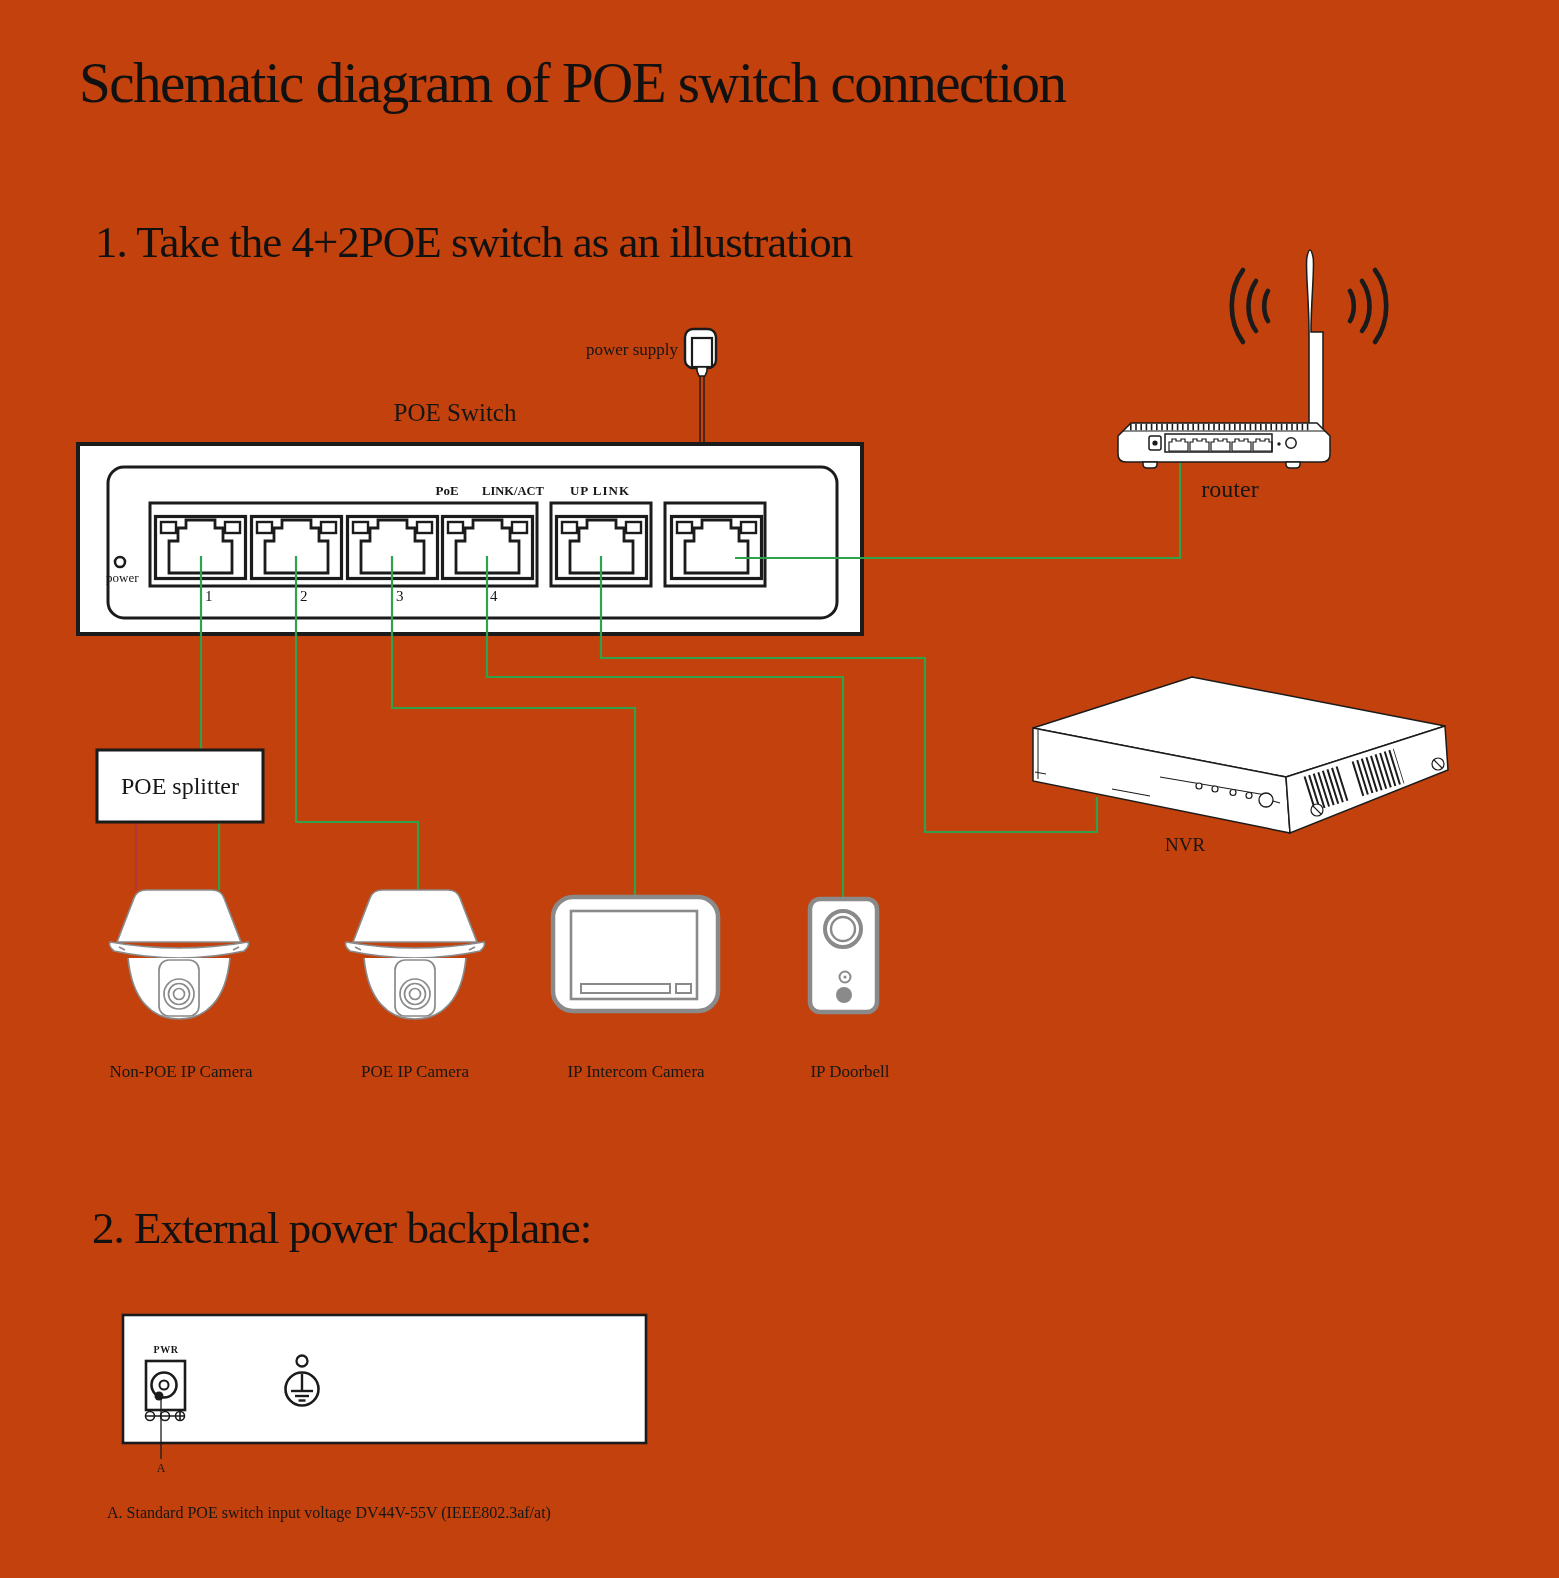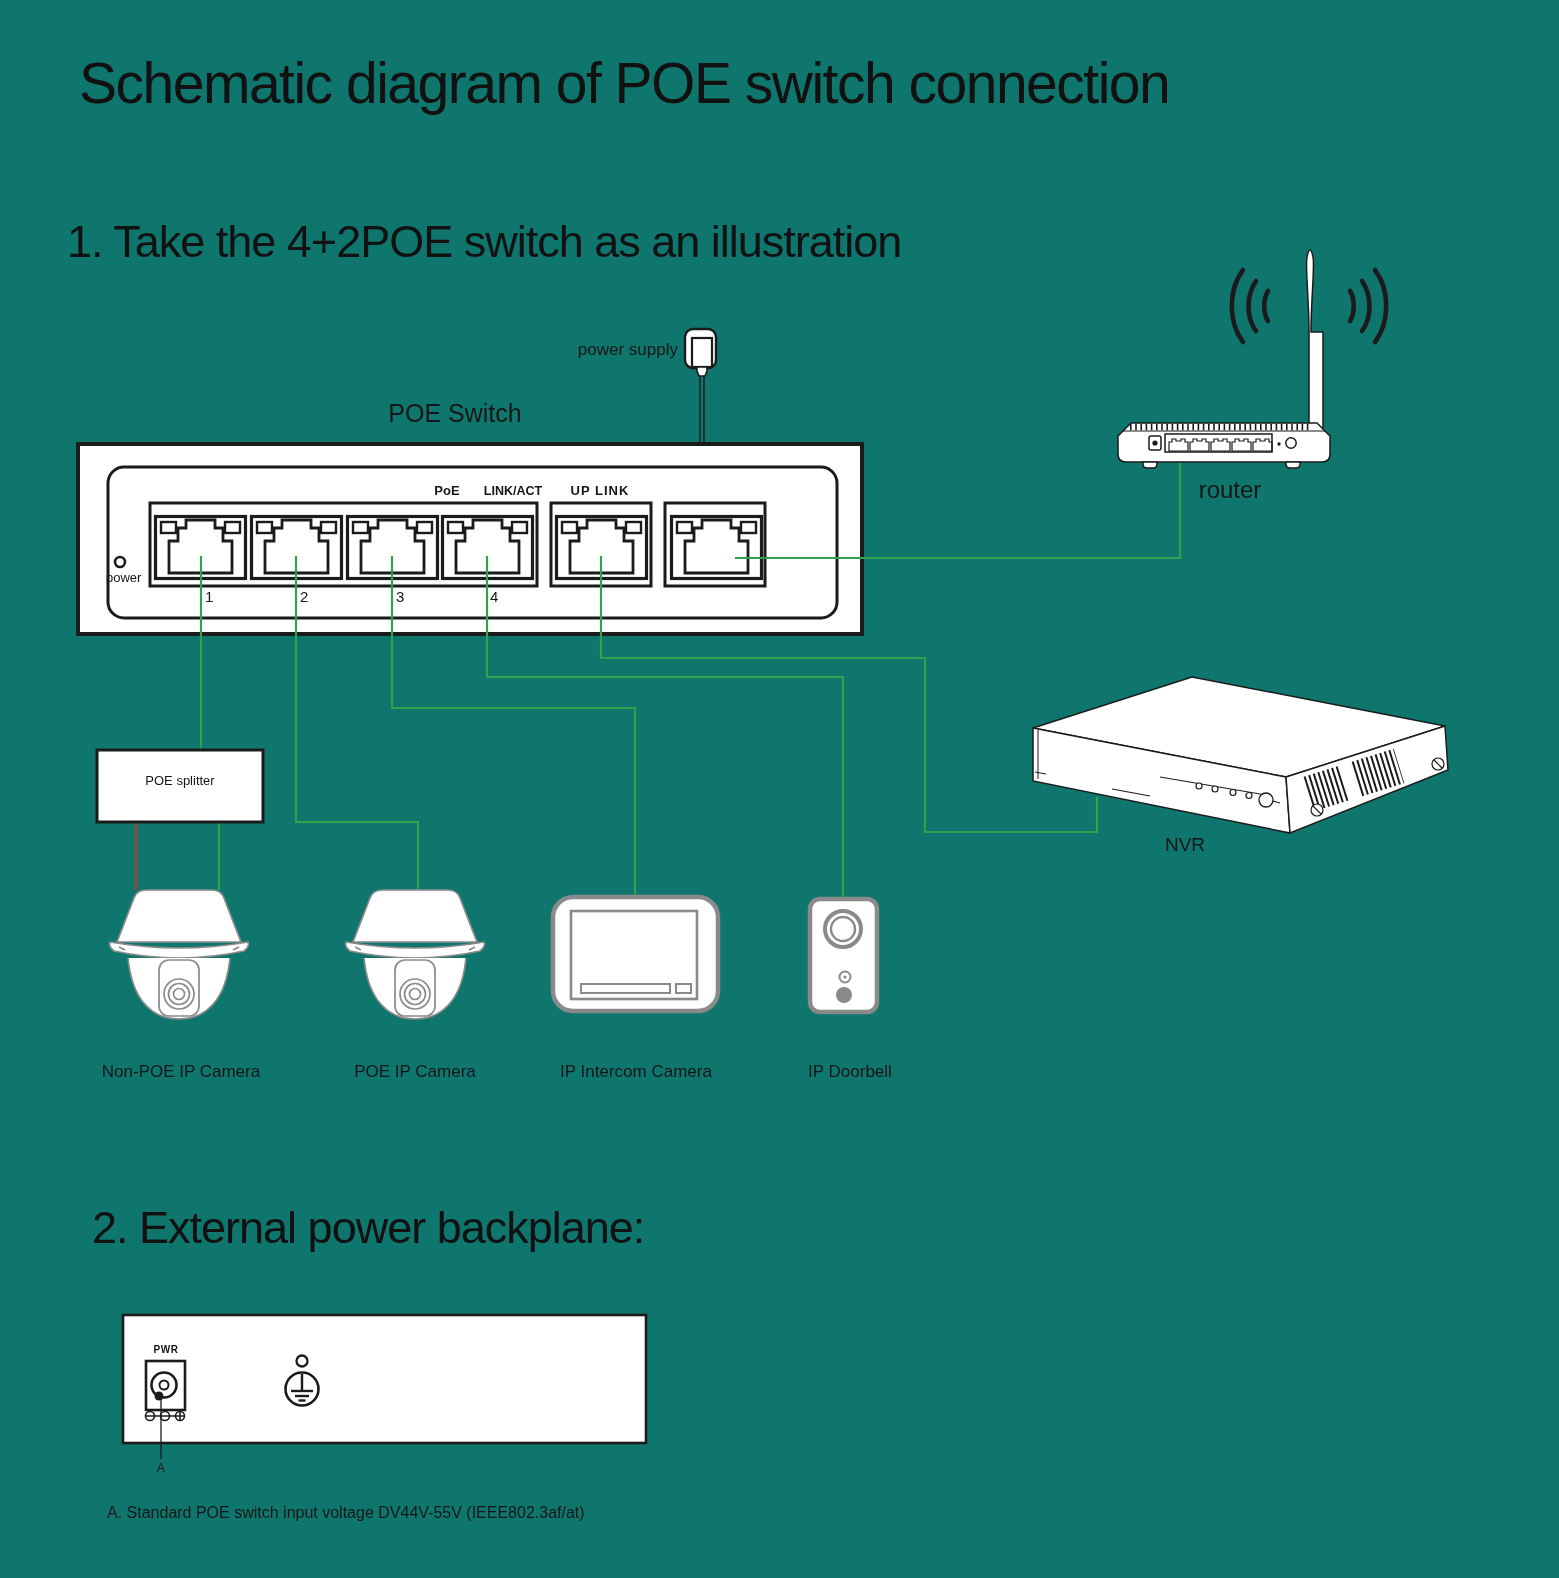--- a/index.html
+++ b/index.html
@@ -1,17 +1,17 @@
 <!DOCTYPE html>
 <html style="--line-green: #31a24c; --line-red: #b2392f; --device-gray: #8a8a8a; --ink: #1b1b1b;"><head>
 <meta charset="utf-8">
 <style>
   html,body{margin:0;padding:0;background:#fff;}
-  #canvas{position:relative;width:1559px;height:1578px;background:#0f766e;overflow:hidden;
-          font-family:Liberation Sans, sans-serif;color:#161616;}
+  #canvas{position:relative;width:1559px;height:1578px;background:#c2410c;overflow:hidden;
+          font-family:Liberation Serif, serif;color:#161616;}
   .abs{position:absolute;}
   .ctr{text-align:center;}
   .title{font-size:57px;letter-spacing:-1.5px;white-space:nowrap;color:#111;}
   .h2{font-size:45px;letter-spacing:-1px;white-space:nowrap;color:#111;}
   .lbl{font-size:17px;white-space:nowrap;}
   .lbl-sm{font-size:13px;white-space:nowrap;}
   .portno{font-size:15px;}
   svg{position:absolute;left:0;top:0;}
   .k{stroke:#1b1b1b;fill:none;}
   .kw{stroke:#1b1b1b;fill:#fff;}
@@ -168,38 +168,38 @@
         <circle cx="302" cy="1389" r="16.5" class="kw" stroke-width="2.6"></circle>
         <path d="M302,1374 V1391" class="k" stroke-width="2.4"></path>
         <path d="M291,1391 H313" class="k" stroke-width="2.4"></path>
         <path d="M295,1396 H309" class="k" stroke-width="2.4"></path>
         <path d="M298.5,1400.5 H305.5" class="k" stroke-width="2.4"></path>
       </g>
     </g>
   </svg>
 
   <div class="abs title" style="left:79px;top:50px;">Schematic diagram of POE switch connection</div>
-  <div class="abs h2" style="left:67px;top:216px;">1. Take the 4+2POE switch as an illustration</div>
+  <div class="abs h2" style="left:95px;top:216px;">1. Take the 4+2POE switch as an illustration</div>
 
   <div class="abs lbl" style="left:565px;top:340px;width:113px;text-align:right;">power supply</div>
   <div class="abs ctr" style="left:375px;top:399px;width:160px;font-size:25px;">POE Switch</div>
 
   <div class="abs ctr" style="left:427px;top:483px;width:40px;font-size:13px;font-weight:600;">PoE</div>
   <div class="abs ctr" style="left:473px;top:484px;width:80px;font-size:12.5px;font-weight:600;">LINK/ACT</div>
   <div class="abs ctr" style="left:560px;top:483px;width:80px;font-size:13px;font-weight:600;letter-spacing:1px;">UP LINK</div>
   <div class="abs lbl-sm" style="left:106px;top:570px;">power</div>
 
   <div class="abs portno" style="left:205px;top:588px;">1</div>
   <div class="abs portno" style="left:300px;top:588px;">2</div>
   <div class="abs portno" style="left:396px;top:588px;">3</div>
   <div class="abs portno" style="left:490px;top:588px;">4</div>
 
   <div class="abs ctr" style="left:1180px;top:476px;width:100px;font-size:24px;">router</div>
   <div class="abs ctr" style="left:1145px;top:834px;width:80px;font-size:19px;">NVR</div>
-  <div class="abs ctr" style="left:97px;top:773px;width:166px;font-size:13px;">POE splitter</div>
+  <div class="abs ctr" style="left:97px;top:773px;width:166px;font-size:24px;">POE splitter</div>
 
   <div class="abs ctr lbl" style="left:99px;top:1062px;width:164px;">Non-POE IP Camera</div>
   <div class="abs ctr lbl" style="left:333px;top:1062px;width:164px;">POE IP Camera</div>
   <div class="abs ctr lbl" style="left:554px;top:1062px;width:164px;">IP Intercom Camera</div>
   <div class="abs ctr lbl" style="left:768px;top:1062px;width:164px;">IP Doorbell</div>
 
   <div class="abs h2" style="left:92px;top:1202px;">2. External power backplane:</div>
   <div class="abs ctr" style="left:146px;top:1344px;width:40px;font-size:10px;font-weight:600;letter-spacing:0.5px;">PWR</div>
   <div class="abs ctr" style="left:154px;top:1461px;width:14px;font-size:12px;">A</div>
   <div class="abs" style="left:107px;top:1504px;font-size:16px;white-space:nowrap;">A. Standard POE switch input voltage DV44V-55V (IEEE802.3af/at)</div>

